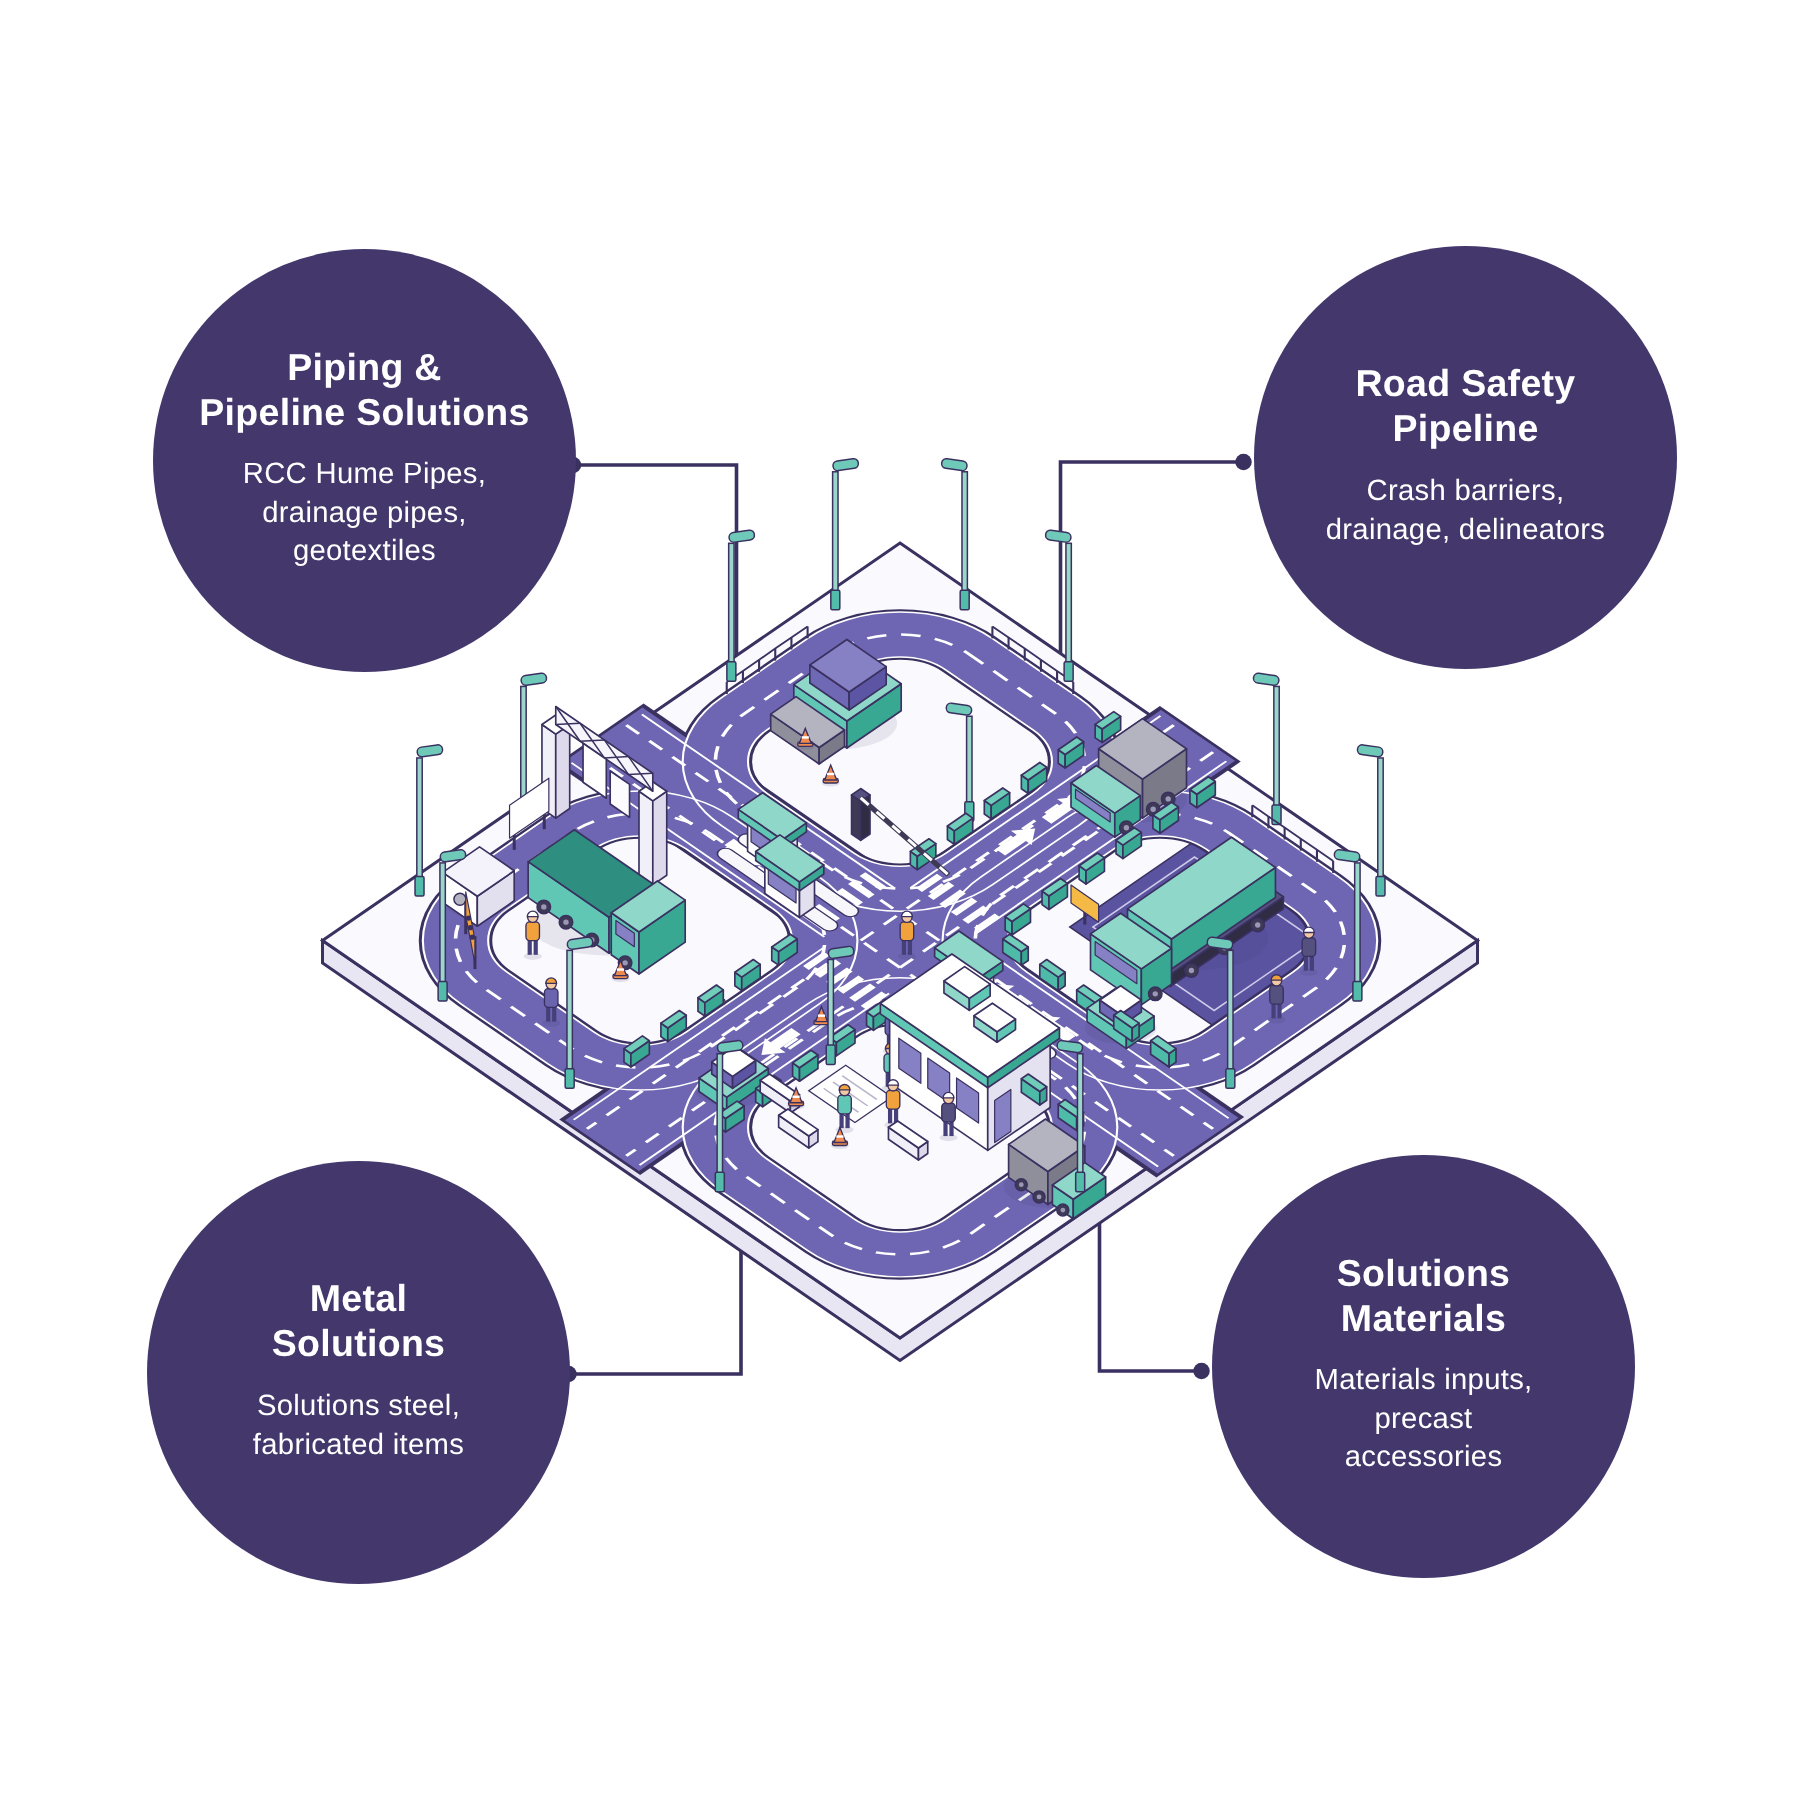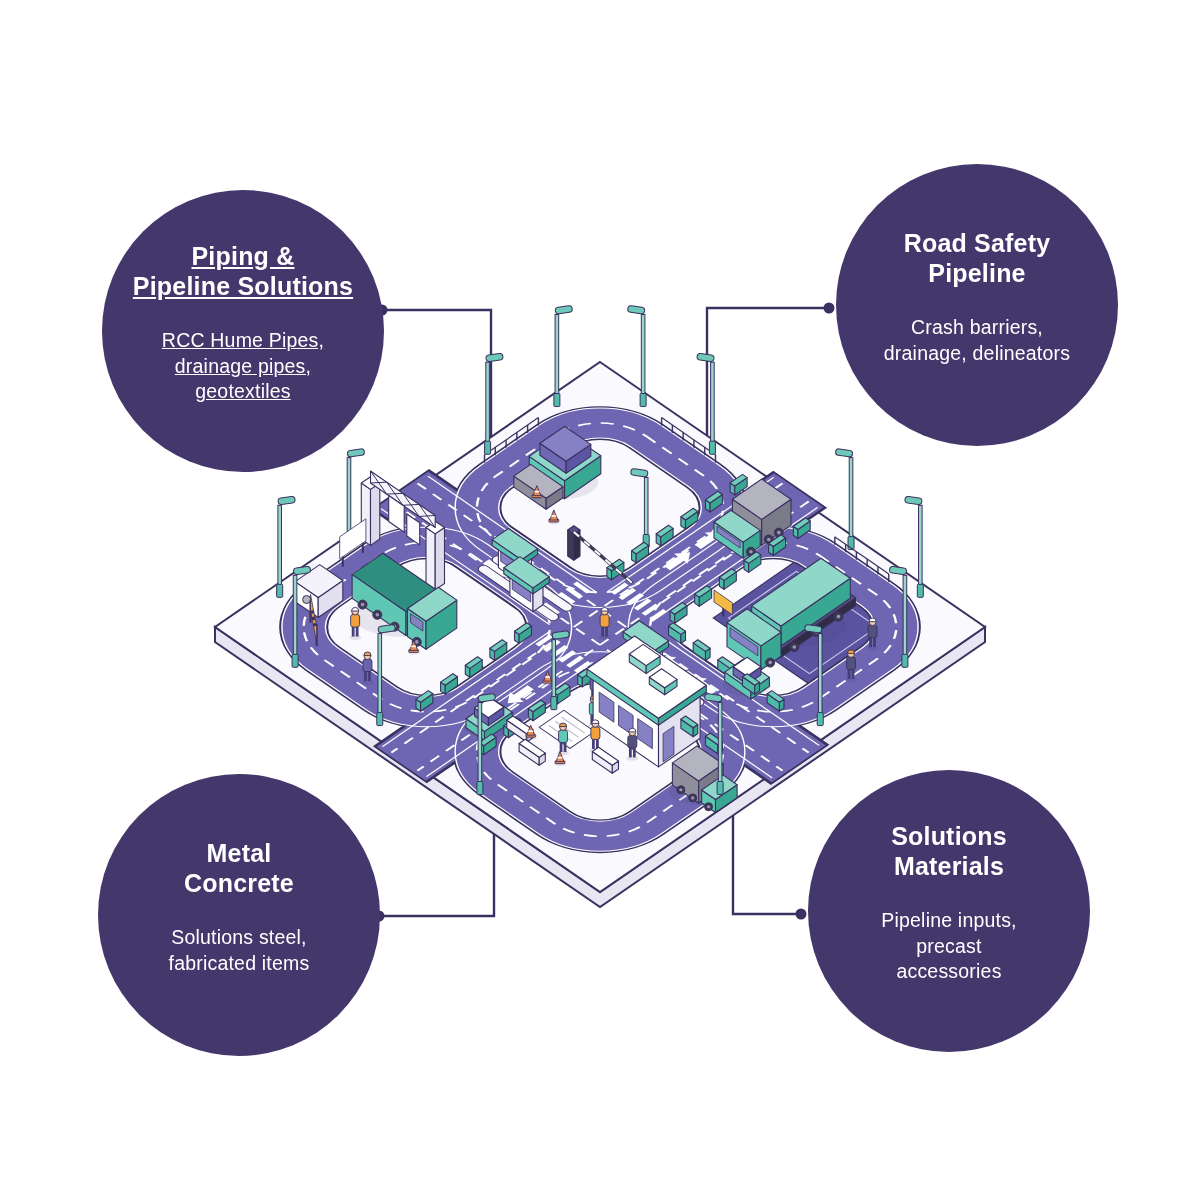--- a/index.html
+++ b/index.html
@@ -5,22 +5,22 @@
   html,body{margin:0;padding:0;background:#ffffff;}
   .stage{position:relative;width:1200px;height:1200px;background:#ffffff;overflow:hidden;
          font-family:"Liberation Sans", sans-serif;}
   #scene{position:absolute;left:0;top:0;}
   .callout{position:absolute;width:282px;height:282px;border-radius:50%;
            background:var(--circle,#43376C);color:#fff;display:flex;flex-direction:column;
            align-items:center;justify-content:center;text-align:center;
            padding:0 20px;box-sizing:border-box;}
   .callout h2{font-size:25px;line-height:1.22;font-weight:700;margin:0 0 10px 0;
               white-space:pre-line;letter-spacing:.2px;}
-  .callout p{font-size:19.5px;line-height:1.32;margin:16px;white-space:pre-line;letter-spacing:.2px;}
-  .tl{left:102px;top:190px;text-decoration:underline;} .tr{left:836px;top:164px;}
+  .callout p{font-size:19.5px;line-height:1.32;margin:3px;white-space:pre-line;letter-spacing:.2px;}
+  .tl{left:102px;top:166px;} .tr{left:836px;top:164px;}
   .bl{left:98px;top:774px;}  .br{left:808px;top:770px;}
 </style>
 </head>
 <body>
 <div class="stage">
 
 <svg id="scene" width="1200" height="1200" viewBox="0 0 1200 1200">
   <g id="connectors">
         <path d="M382 310 H491 V441" fill="none" stroke="#3A3160" stroke-width="2.4"></path>
         <path d="M829 308 H707 V437" fill="none" stroke="#3A3160" stroke-width="2.4"></path>
@@ -785,25 +785,25 @@
 geotextiles</p>
 </div>
 <div class="callout tr">
   <h2>Road Safety
 Pipeline</h2>
   <p>Crash barriers,
 drainage, delineators</p>
 </div>
 <div class="callout bl">
   <h2>Metal
-Concrete</h2>
+Solutions</h2>
   <p>Solutions steel,
 fabricated items</p>
 </div>
 <div class="callout br">
   <h2>Solutions
 Materials</h2>
-  <p>Pipeline inputs,
+  <p>Materials inputs,
 precast
 accessories</p>
 </div>
 
 </div>
 
 </body></html>

